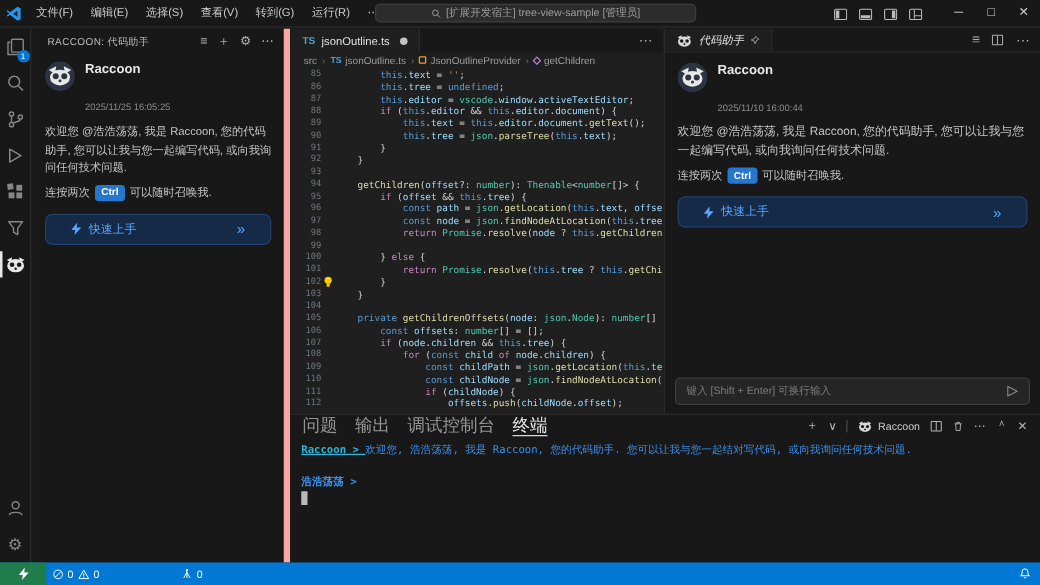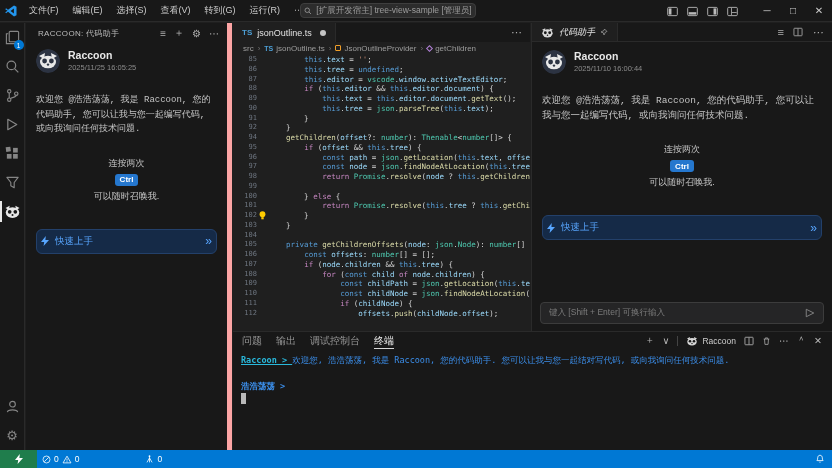--- a/index.html
+++ b/index.html
@@ -7,21 +7,21 @@
     font-family:"Liberation Sans",sans-serif;}
   #app{position:relative;width:832px;height:468px;color:#ccc;font-family:"Liberation Sans",sans-serif;}
   svg{display:block;}
 
   
   .titlebar{position:absolute;top:0;left:0;right:0;height:22px;background:#181818;border-bottom:1px solid #2a2a2a;display:flex;align-items:center;z-index:5;}
   .logo{width:22px;display:flex;justify-content:center;align-items:center;}
   .menubar{display:flex;}
   .menu-item{font-size:9px;color:#cccccc;padding:0 7px;line-height:21px;white-space:nowrap;cursor:default;}
   .nav-arrows{margin-left:10px;display:flex;gap:12px;color:#cfcfcf;font-size:11px;line-height:21px;}
-  .searchbox{position:absolute;left:300px;top:3px;width:176px;height:15px;background:#2c2c2c;border:1px solid #3e3e3e;border-radius:4px;display:flex;align-items:center;justify-content:center;gap:4px;color:#9d9d9d;font-size:8.5px;white-space:nowrap;}
+  .searchbox{position:absolute;left:300px;top:3px;width:257px;height:15px;background:#2c2c2c;border:1px solid #3e3e3e;border-radius:4px;display:flex;align-items:center;justify-content:center;gap:4px;color:#9d9d9d;font-size:8.5px;white-space:nowrap;}
   .win-controls{position:absolute;right:0;top:0;height:22px;display:flex;align-items:center;}
   .layout-icons{display:flex;gap:9px;margin-right:16px;align-items:center;color:#bbb;}
   .win-btn{width:26px;text-align:center;font-size:10px;color:#ccc;line-height:22px;}
 
   
   .activitybar{position:absolute;left:0;top:23px;width:25px;bottom:18px;background:#181818;border-right:1px solid #2a2a2a;display:flex;flex-direction:column;align-items:center;z-index:4;}
   .ab-item{position:relative;width:25px;height:29px;display:flex;align-items:center;justify-content:center;color:#868686;}
   .ab-item.active{color:#e7e7e7;}
   .ab-item.active::before{content:"";position:absolute;left:0;top:4px;bottom:4px;width:2px;background:#e7e7e7;}
   .ab-badge{position:absolute;right:1px;bottom:2px;background:#0078d4;color:#fff;font-size:6.5px;min-width:10px;height:10px;border-radius:5px;display:flex;align-items:center;justify-content:center;}
@@ -30,25 +30,25 @@
 
   
   .sidebar{position:absolute;left:26px;top:23px;width:206px;bottom:18px;background:#181818;border-right:5px solid #fca5a5;}
   .sb-header{height:20px;display:flex;align-items:center;padding:0 8px 0 12px;}
   .sb-title{font-size:8px;color:#bbbbbb;letter-spacing:.3px;flex:1;white-space:nowrap;overflow:hidden;}
   .sb-actions{display:flex;gap:8px;color:#b0b0b0;font-size:10px;align-items:center;}
   .chat{padding:6px 10px;position:relative;}
   .chat-head{display:flex;gap:8px;align-items:flex-start;}
   .avatar{width:24px;height:24px;border-radius:50%;overflow:hidden;flex:none;}
   .a-name{font-size:10.5px;font-weight:bold;color:#e8e8e8;}
-  .a-time{font-size:7.5px;color:#8c8c8c;margin-top:2px;}
-  .welcome{font-size:9px;color:#c5c5c5;line-height:14.5px;margin-top:20px;font-family:Liberation Mono, monospace;}
-  .ctrl-line{font-size:9px;color:#c5c5c5;margin-top:20px;display:flex;align-items:center;gap:4px;flex-direction:column;}
+  .a-time{font-size:7.5px;color:#8c8c8c;margin-top:20px;}
+  .welcome{font-size:9px;color:#c5c5c5;line-height:14.5px;margin-top:8px;}
+  .ctrl-line{font-size:9px;color:#c5c5c5;margin-top:6px;display:flex;gap:4px;}
   .kbd{background:#2577ce;color:#fff;font-size:8px;padding:1.5px 5px;border-radius:3px;font-weight:bold;}
-  .quickstart{margin-top:26px;height:25px;background:#152a47;border:1px solid #23406a;border-radius:6px;display:flex;align-items:center;padding:0 4px;color:#58a6ff;font-size:9.5px;gap:6px;cursor:default;}
+  .quickstart{margin-top:10px;height:25px;background:#152a47;border:1px solid #23406a;border-radius:6px;display:flex;align-items:center;padding:0 20px;color:#58a6ff;font-size:9.5px;gap:6px;cursor:default;}
   .qs-more{margin-left:auto;font-size:12px;}
   .sb-input{position:absolute;left:6px;right:6px;bottom:4px;height:20px;background:#2a2a2a;border-radius:4px;display:flex;align-items:center;padding:0 7px;gap:4px;}
   .ph{flex:1;font-size:8px;color:#7b7b7b;white-space:nowrap;overflow:hidden;}
 
   
   .editor{position:absolute;left:233px;top:23px;width:297px;height:308px;background:#1f1f1f;overflow:hidden;}
   .tabbar{height:19px;background:#181818;display:flex;align-items:stretch;}
   .tab{display:flex;align-items:center;padding:0 9px;gap:5px;font-size:9px;color:#e0e0e0;background:#1f1f1f;border-right:1px solid #2a2a2a;}
   .ts-badge{color:#4d9fd6;font-weight:bold;font-size:8px;}
   .dirty{width:6px;height:6px;border-radius:50%;background:#c4c4c4;margin-left:3px;}
@@ -73,21 +73,21 @@
   .ce-tab{display:flex;align-items:center;gap:5px;padding:0 9px;background:#1f1f1f;font-size:9px;color:#e0e0e0;border-right:1px solid #2a2a2a;}
   .ce-actions{margin-left:auto;display:flex;gap:9px;color:#b0b0b0;padding-right:9px;font-size:11px;align-items:center;}
   .ce-body{padding:8px 10px;position:relative;}
   .ce-body .welcome{font-size:9.5px;}
   .ce-input{position:absolute;left:8px;right:8px;bottom:7px;height:22px;background:#252526;border:1px solid #3c3c3c;border-radius:4px;display:flex;align-items:center;padding:0 8px;gap:4px;}
   .ce-input .ph{font-size:8.5px;}
 
   
   .panel{position:absolute;left:233px;top:331px;right:0;bottom:18px;background:#181818;border-top:1px solid #2a2a2a;}
   .panel-tabs{height:17px;display:flex;align-items:center;padding-left:9px;gap:14px;}
-  .panel-tab{font-size:10px;color:#969696;line-height:15px;white-space:nowrap;text-align:right;}
+  .panel-tab{font-size:14px;color:#969696;line-height:15px;white-space:nowrap;text-align:right;}
   .panel-tab.active{color:#e7e7e7;border-bottom:1px solid #d7d7d7;}
   .panel-actions{margin-left:auto;display:flex;align-items:center;gap:8px;padding-right:10px;color:#b7b7b7;font-size:9.5px;}
   .pa-sep{width:1px;height:10px;background:#444;}
   .term-entry{display:flex;align-items:center;gap:4px;font-size:8.5px;color:#cccccc;}
   .terminal{padding:5px 8px;font-family:"DejaVu Sans Mono",monospace;font-size:8.5px;line-height:13px;}
   .term-line{white-space:pre-wrap;min-height:13px;}
   .term-prompt{color:#29b8db;font-weight:bold;text-decoration:underline;}
   .term-msg{color:#3b8eea;}
   .term-user{color:#3b8eea;font-weight:bold;}
   .term-cursor{display:inline-block;width:5px;height:11px;background:#b9b9b9;vertical-align:text-bottom;}
@@ -323,20 +323,21 @@
       </div>
     <div class="code" id="code">
         <div class="code-line"><span class="ln">85</span><span class="bulb-slot"></span><span class="code-text"><span class="tk-p">        </span><span class="tk-b">this</span><span class="tk-p">.</span><span class="tk-v">text</span><span class="tk-p"> = </span><span class="tk-s">''</span><span class="tk-p">;</span></span></div>
         <div class="code-line"><span class="ln">86</span><span class="bulb-slot"></span><span class="code-text"><span class="tk-p">        </span><span class="tk-b">this</span><span class="tk-p">.</span><span class="tk-v">tree</span><span class="tk-p"> = </span><span class="tk-b">undefined</span><span class="tk-p">;</span></span></div>
         <div class="code-line"><span class="ln">87</span><span class="bulb-slot"></span><span class="code-text"><span class="tk-p">        </span><span class="tk-b">this</span><span class="tk-p">.</span><span class="tk-v">editor</span><span class="tk-p"> = </span><span class="tk-t">vscode</span><span class="tk-p">.</span><span class="tk-v">window</span><span class="tk-p">.</span><span class="tk-v">activeTextEditor</span><span class="tk-p">;</span></span></div>
         <div class="code-line"><span class="ln">88</span><span class="bulb-slot"></span><span class="code-text"><span class="tk-p">        </span><span class="tk-k">if</span><span class="tk-p"> (</span><span class="tk-b">this</span><span class="tk-p">.</span><span class="tk-v">editor</span><span class="tk-p"> &amp;&amp; </span><span class="tk-b">this</span><span class="tk-p">.</span><span class="tk-v">editor</span><span class="tk-p">.</span><span class="tk-v">document</span><span class="tk-p">) {</span></span></div>
         <div class="code-line"><span class="ln">89</span><span class="bulb-slot"></span><span class="code-text"><span class="tk-p">            </span><span class="tk-b">this</span><span class="tk-p">.</span><span class="tk-v">text</span><span class="tk-p"> = </span><span class="tk-b">this</span><span class="tk-p">.</span><span class="tk-v">editor</span><span class="tk-p">.</span><span class="tk-v">document</span><span class="tk-p">.</span><span class="tk-f">getText</span><span class="tk-p">();</span></span></div>
         <div class="code-line"><span class="ln">90</span><span class="bulb-slot"></span><span class="code-text"><span class="tk-p">            </span><span class="tk-b">this</span><span class="tk-p">.</span><span class="tk-v">tree</span><span class="tk-p"> = </span><span class="tk-t">json</span><span class="tk-p">.</span><span class="tk-f">parseTree</span><span class="tk-p">(</span><span class="tk-b">this</span><span class="tk-p">.</span><span class="tk-v">text</span><span class="tk-p">);</span></span></div>
         <div class="code-line"><span class="ln">91</span><span class="bulb-slot"></span><span class="code-text"><span class="tk-p">        }</span></span></div>
         <div class="code-line"><span class="ln">92</span><span class="bulb-slot"></span><span class="code-text"><span class="tk-p">    }</span></span></div>
+        <div class="code-line"><span class="ln">93</span><span class="bulb-slot"></span><span class="code-text"></span></div>
         <div class="code-line"><span class="ln">94</span><span class="bulb-slot"></span><span class="code-text"><span class="tk-p">    </span><span class="tk-f">getChildren</span><span class="tk-p">(</span><span class="tk-v">offset</span><span class="tk-p">?: </span><span class="tk-t">number</span><span class="tk-p">): </span><span class="tk-t">Thenable</span><span class="tk-p">&lt;</span><span class="tk-t">number</span><span class="tk-p">[]&gt; {</span></span></div>
         <div class="code-line"><span class="ln">95</span><span class="bulb-slot"></span><span class="code-text"><span class="tk-p">        </span><span class="tk-k">if</span><span class="tk-p"> (</span><span class="tk-v">offset</span><span class="tk-p"> &amp;&amp; </span><span class="tk-b">this</span><span class="tk-p">.</span><span class="tk-v">tree</span><span class="tk-p">) {</span></span></div>
         <div class="code-line"><span class="ln">96</span><span class="bulb-slot"></span><span class="code-text"><span class="tk-p">            </span><span class="tk-b">const</span><span class="tk-p"> </span><span class="tk-v">path</span><span class="tk-p"> = </span><span class="tk-t">json</span><span class="tk-p">.</span><span class="tk-f">getLocation</span><span class="tk-p">(</span><span class="tk-b">this</span><span class="tk-p">.</span><span class="tk-v">text</span><span class="tk-p">, </span><span class="tk-v">offset</span></span></div>
         <div class="code-line"><span class="ln">97</span><span class="bulb-slot"></span><span class="code-text"><span class="tk-p">            </span><span class="tk-b">const</span><span class="tk-p"> </span><span class="tk-v">node</span><span class="tk-p"> = </span><span class="tk-t">json</span><span class="tk-p">.</span><span class="tk-f">findNodeAtLocation</span><span class="tk-p">(</span><span class="tk-b">this</span><span class="tk-p">.</span><span class="tk-v">tree</span><span class="tk-p">, </span></span></div>
         <div class="code-line"><span class="ln">98</span><span class="bulb-slot"></span><span class="code-text"><span class="tk-p">            </span><span class="tk-k">return</span><span class="tk-p"> </span><span class="tk-t">Promise</span><span class="tk-p">.</span><span class="tk-f">resolve</span><span class="tk-p">(</span><span class="tk-v">node</span><span class="tk-p"> ? </span><span class="tk-b">this</span><span class="tk-p">.</span><span class="tk-f">getChildrenOffsets</span></span></div>
         <div class="code-line"><span class="ln">99</span><span class="bulb-slot"></span><span class="code-text"></span></div>
         <div class="code-line"><span class="ln">100</span><span class="bulb-slot"></span><span class="code-text"><span class="tk-p">        } </span><span class="tk-k">else</span><span class="tk-p"> {</span></span></div>
         <div class="code-line"><span class="ln">101</span><span class="bulb-slot"></span><span class="code-text"><span class="tk-p">            </span><span class="tk-k">return</span><span class="tk-p"> </span><span class="tk-t">Promise</span><span class="tk-p">.</span><span class="tk-f">resolve</span><span class="tk-p">(</span><span class="tk-b">this</span><span class="tk-p">.</span><span class="tk-v">tree</span><span class="tk-p"> ? </span><span class="tk-b">this</span><span class="tk-p">.</span><span class="tk-f">getChildrenOffsets</span></span></div>
         <div class="code-line"><span class="ln">102</span><span class="bulb-slot"><svg width="7" height="9" viewBox="0 0 7 9">
               <circle cx="3.5" cy="3.2" r="2.9" fill="#fc0"></circle>

